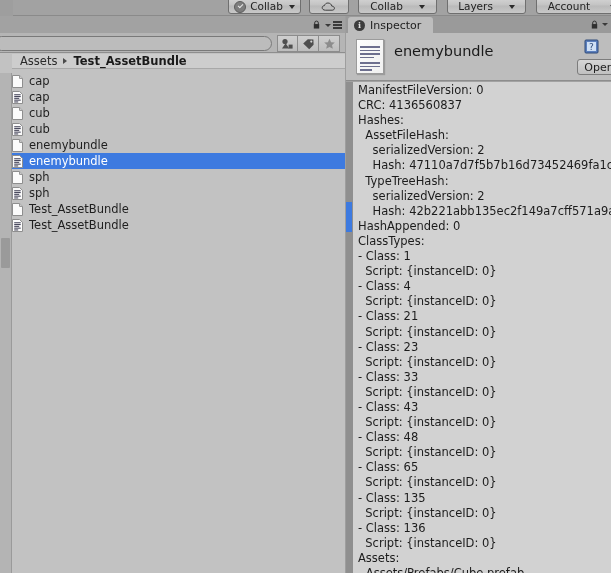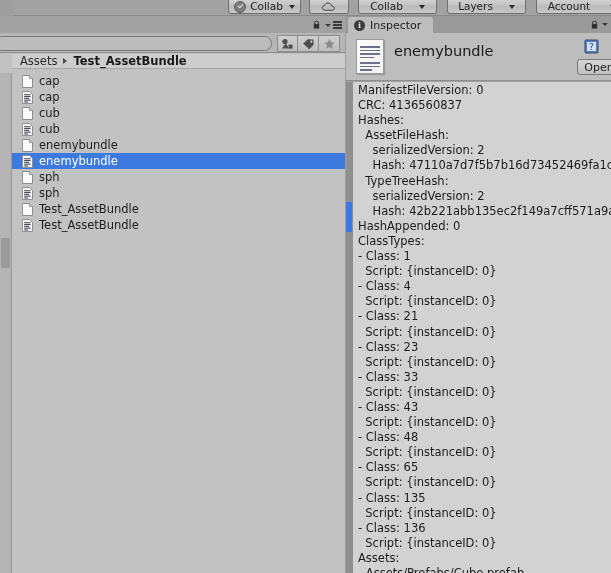--- a/index.html
+++ b/index.html
@@ -173,21 +173,20 @@
     position: absolute;
     left: 12px; top: 57px;
     width: 333px; height: 500px;
     background: #c2c2c2;
     overflow: hidden;
   }
   .file-row {
     height: 16px;
     display: flex;
     align-items: center;
-    padding-left: 10px;
     box-sizing: border-box;
   }
   .file-row.selected { background: #3d7ae0; }
   .file-row.selected .file-name { color: #ffffff; }
   .file-name {
     font-size: 11.5px;
     color: #1f1f1f;
     margin-left: 6px;
     white-space: nowrap;
   }

